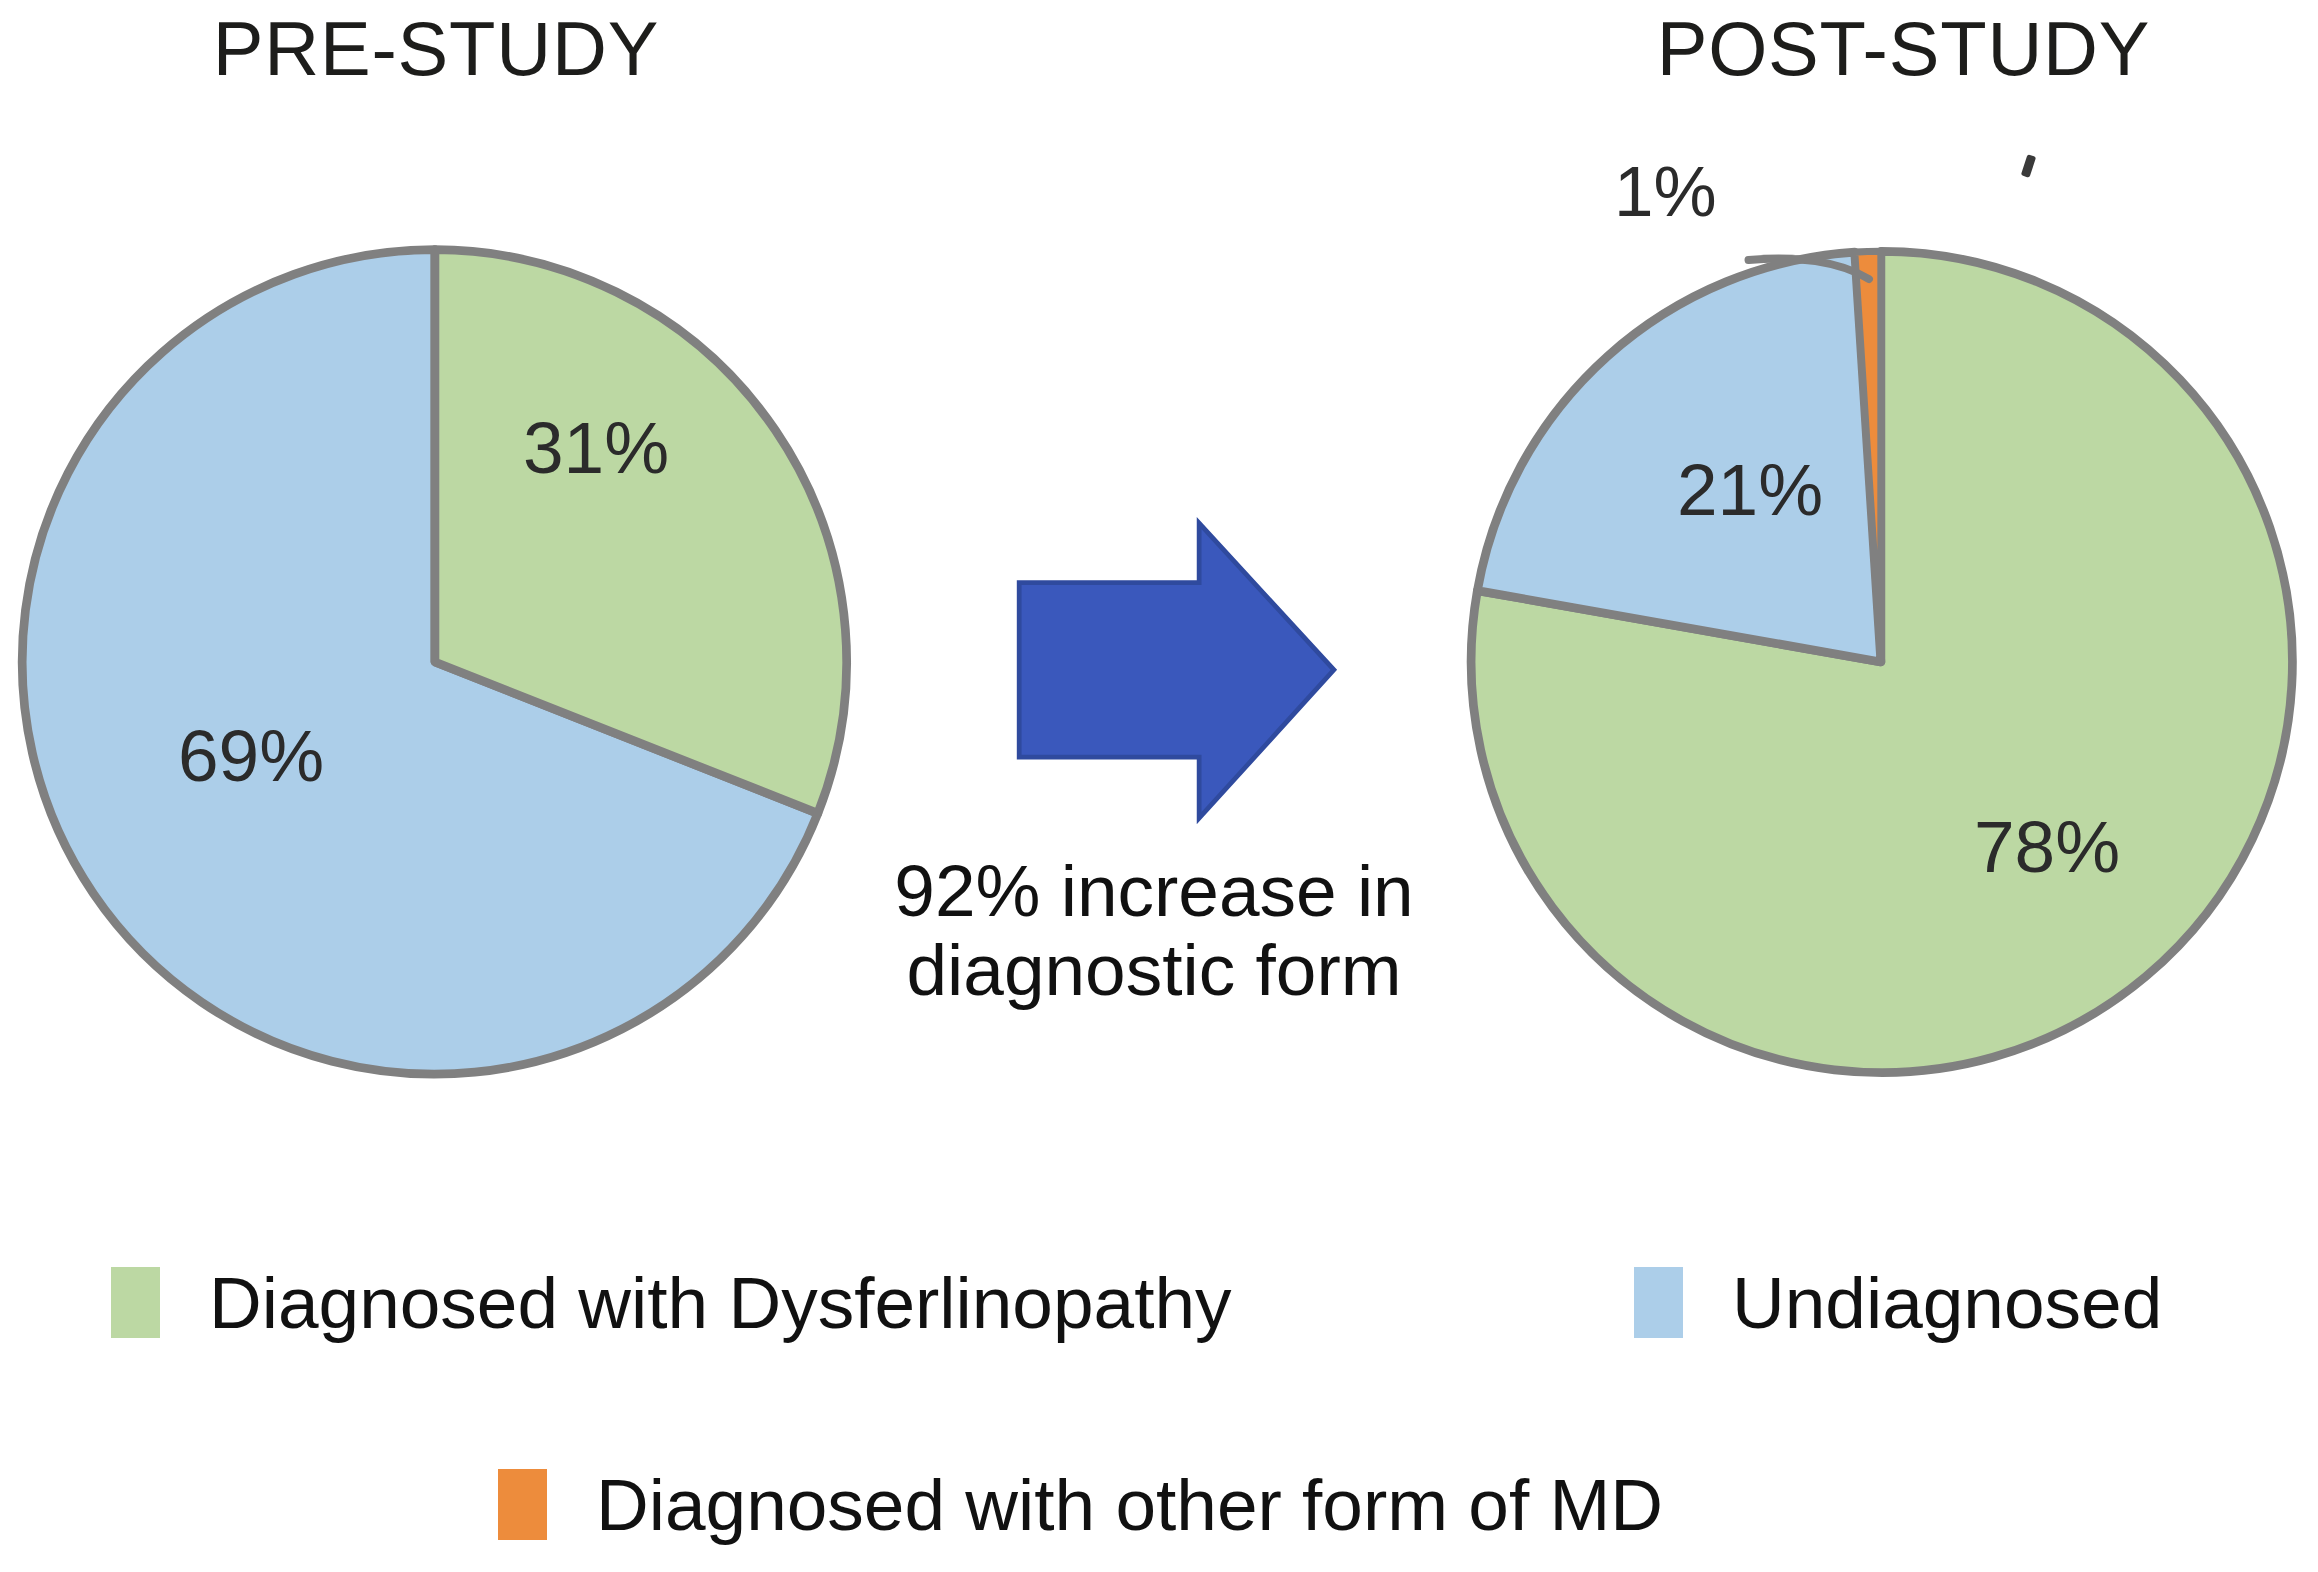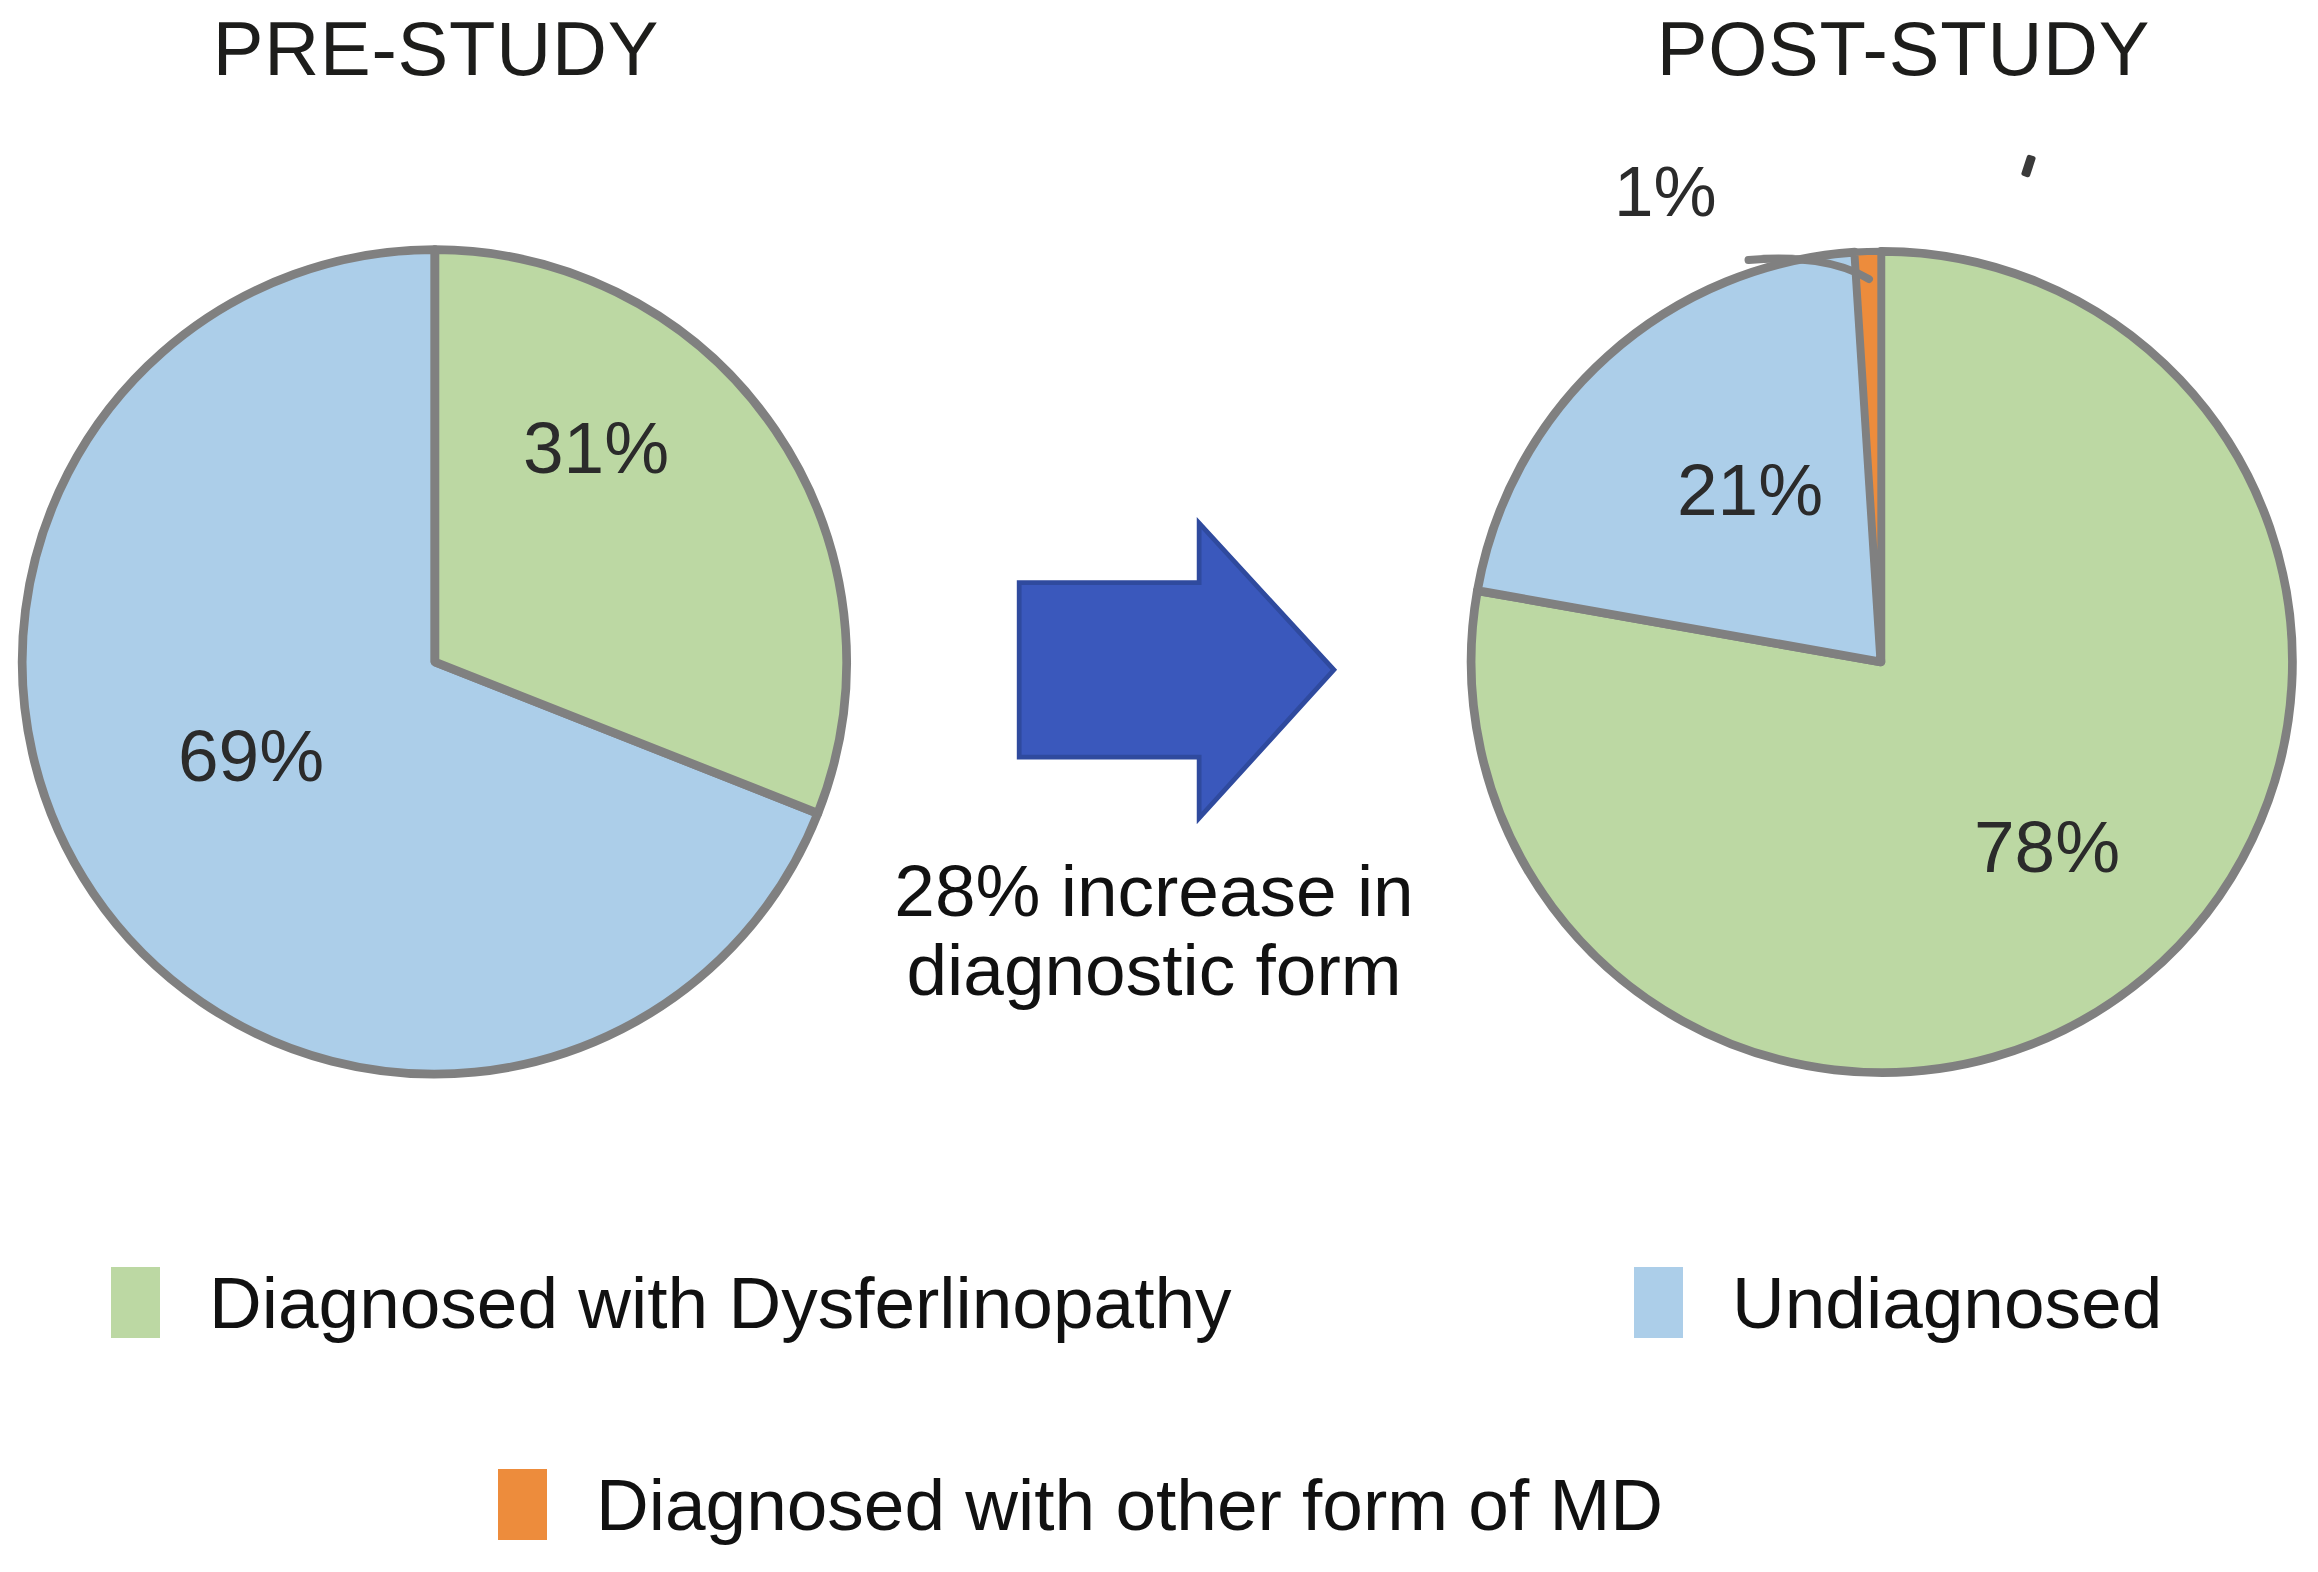--- a/index.html
+++ b/index.html
@@ -133,21 +133,21 @@
 
   <div class="slice-label" id="label-pre-blue">69%</div>
 
   <div class="slice-label" id="label-post-blue">21%</div>
 
   <div class="slice-label" id="label-post-green">78%</div>
 
   <div class="slice-label" id="label-post-orange">1%</div>
 
   <div id="center-text">
-    <span class="ln">28% increase in</span>
+    <span class="ln">92% increase in</span>
     <span class="ln">diagnostic form</span>
   </div>
 
   <div class="legend-row" id="legend-green">
     <span class="legend-swatch" style="background:#BCD8A3"></span>
     <span class="legend-label">Diagnosed with Dysferlinopathy</span>
   </div>
 
   <div class="legend-row" id="legend-blue">
     <span class="legend-swatch" style="background:#ACCEE9"></span>

